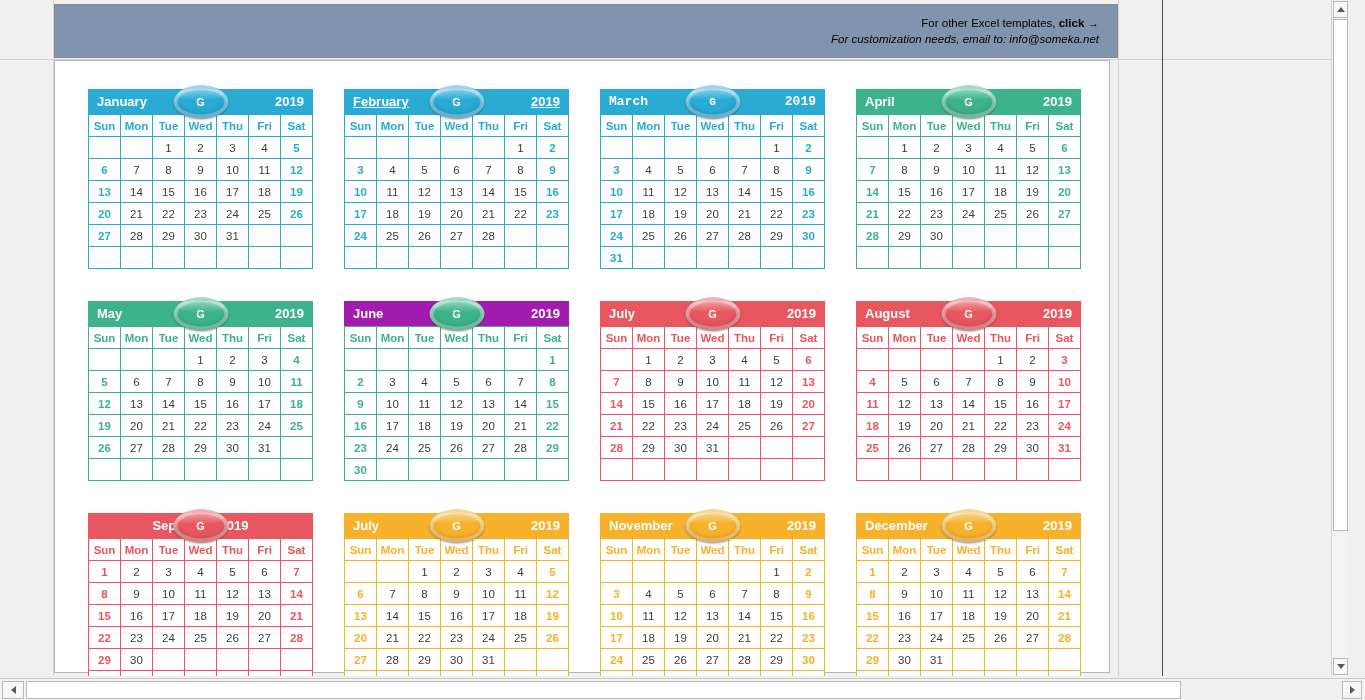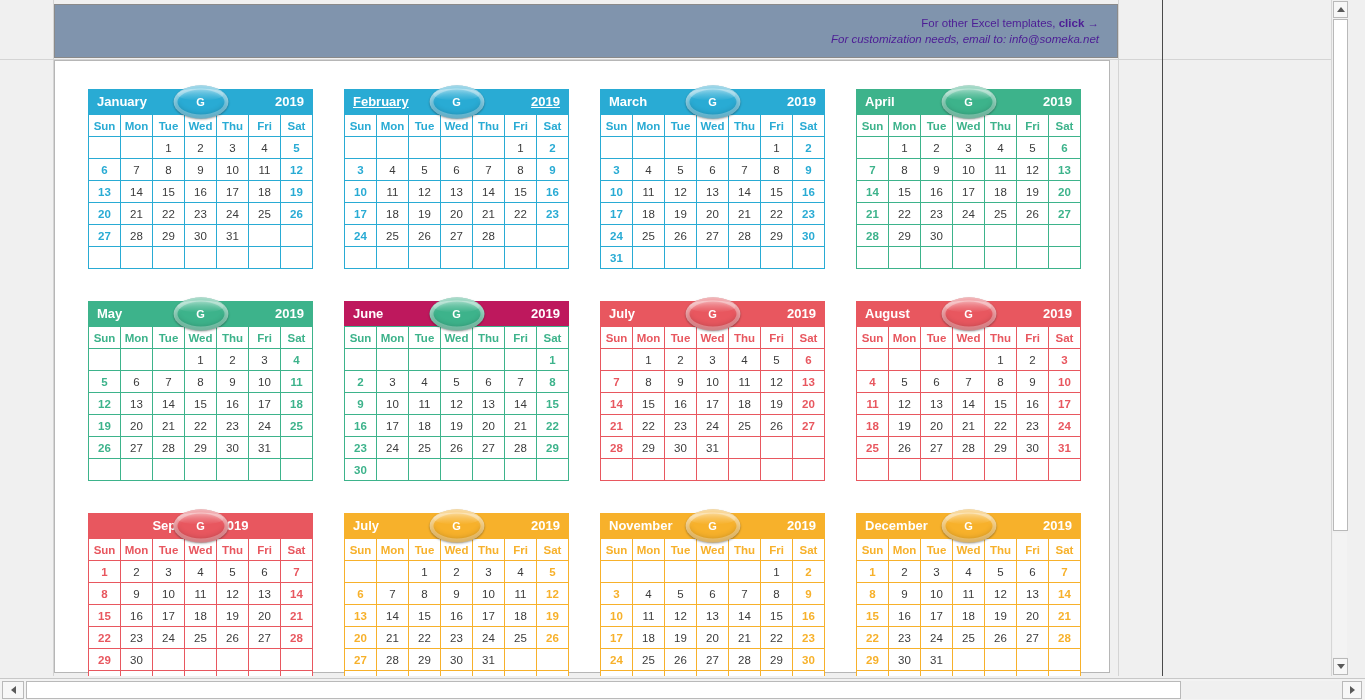--- a/index.html
+++ b/index.html
@@ -105,21 +105,21 @@
   .banner-titles { margin-left: 14px; color: #ffffff; }
   .banner-titles .t1 {
     font-size: 15px; font-weight: normal; letter-spacing: .2px;
     line-height: 20px;
   }
   .banner-titles .t2 {
     font-size: 16px; font-weight: bold; letter-spacing: .2px;
     line-height: 21px;
   }
 
-  .promo { text-align: right; color: #4c1d95; margin-right: 10px; }
+  .promo { text-align: right; color: #000000; margin-right: 10px; }
   .promo .l1 { font-size: 11.5px; line-height: 16px; }
   .promo .l1 b { font-weight: bold; }
   .promo .l2 { font-size: 11.5px; font-style: italic; line-height: 16px; }
 
   .someka-logo {
     width: 130px; height: 44px;
     background: #ffffff;
     border: 2px solid #5a5a5a;
     display: flex; flex-direction: column;
     align-items: center; justify-content: center;
@@ -447,21 +447,21 @@
                   <td style="border: 1px solid rgb(41, 171, 212);"></td>
                   <td style="border: 1px solid rgb(41, 171, 212);"></td>
                   <td style="border: 1px solid rgb(41, 171, 212);"></td>
                   <td style="border: 1px solid rgb(41, 171, 212);"></td>
                   <td class="we" style="border: 1px solid rgb(41, 171, 212); color: rgb(41, 171, 212);"></td>
                 </tr>
               </tbody>
             </table>
           </div>
           <div class="month">
-            <div class="month-head" style="background: rgb(41, 171, 212);">
+            <div class="month-head" style="background: rgb(41, 171, 212); font-family: Liberation Mono, monospace;">
               <span class="mname">March</span>
               <div class="g-badge" style="background: rgb(41, 171, 212);">
                 <span class="gtxt">G</span>
               </div>
               <span class="myear">2019</span>
             </div>
             <table class="cal" style="border: 1px solid rgb(41, 171, 212);">
               <thead>
                 <tr>
                   <th style="color: rgb(41, 171, 212); border: 1px solid rgb(41, 171, 212);">Sun</th>
@@ -681,21 +681,21 @@
                   <td style="border: 1px solid rgb(61, 179, 139);"></td>
                   <td style="border: 1px solid rgb(61, 179, 139);"></td>
                   <td style="border: 1px solid rgb(61, 179, 139);"></td>
                   <td style="border: 1px solid rgb(61, 179, 139);"></td>
                   <td class="we" style="border: 1px solid rgb(61, 179, 139); color: rgb(61, 179, 139);"></td>
                 </tr>
               </tbody>
             </table>
           </div>
           <div class="month">
-            <div class="month-head" style="background: #be185d;">
+            <div class="month-head" style="background: #a21caf;">
               <span class="mname">June</span>
               <div class="g-badge" style="background: rgb(61, 179, 139);">
                 <span class="gtxt">G</span>
               </div>
               <span class="myear">2019</span>
             </div>
             <table class="cal" style="border: 1px solid rgb(61, 179, 139);">
               <thead>
                 <tr>
                   <th style="color: rgb(61, 179, 139); border: 1px solid rgb(61, 179, 139);">Sun</th>

